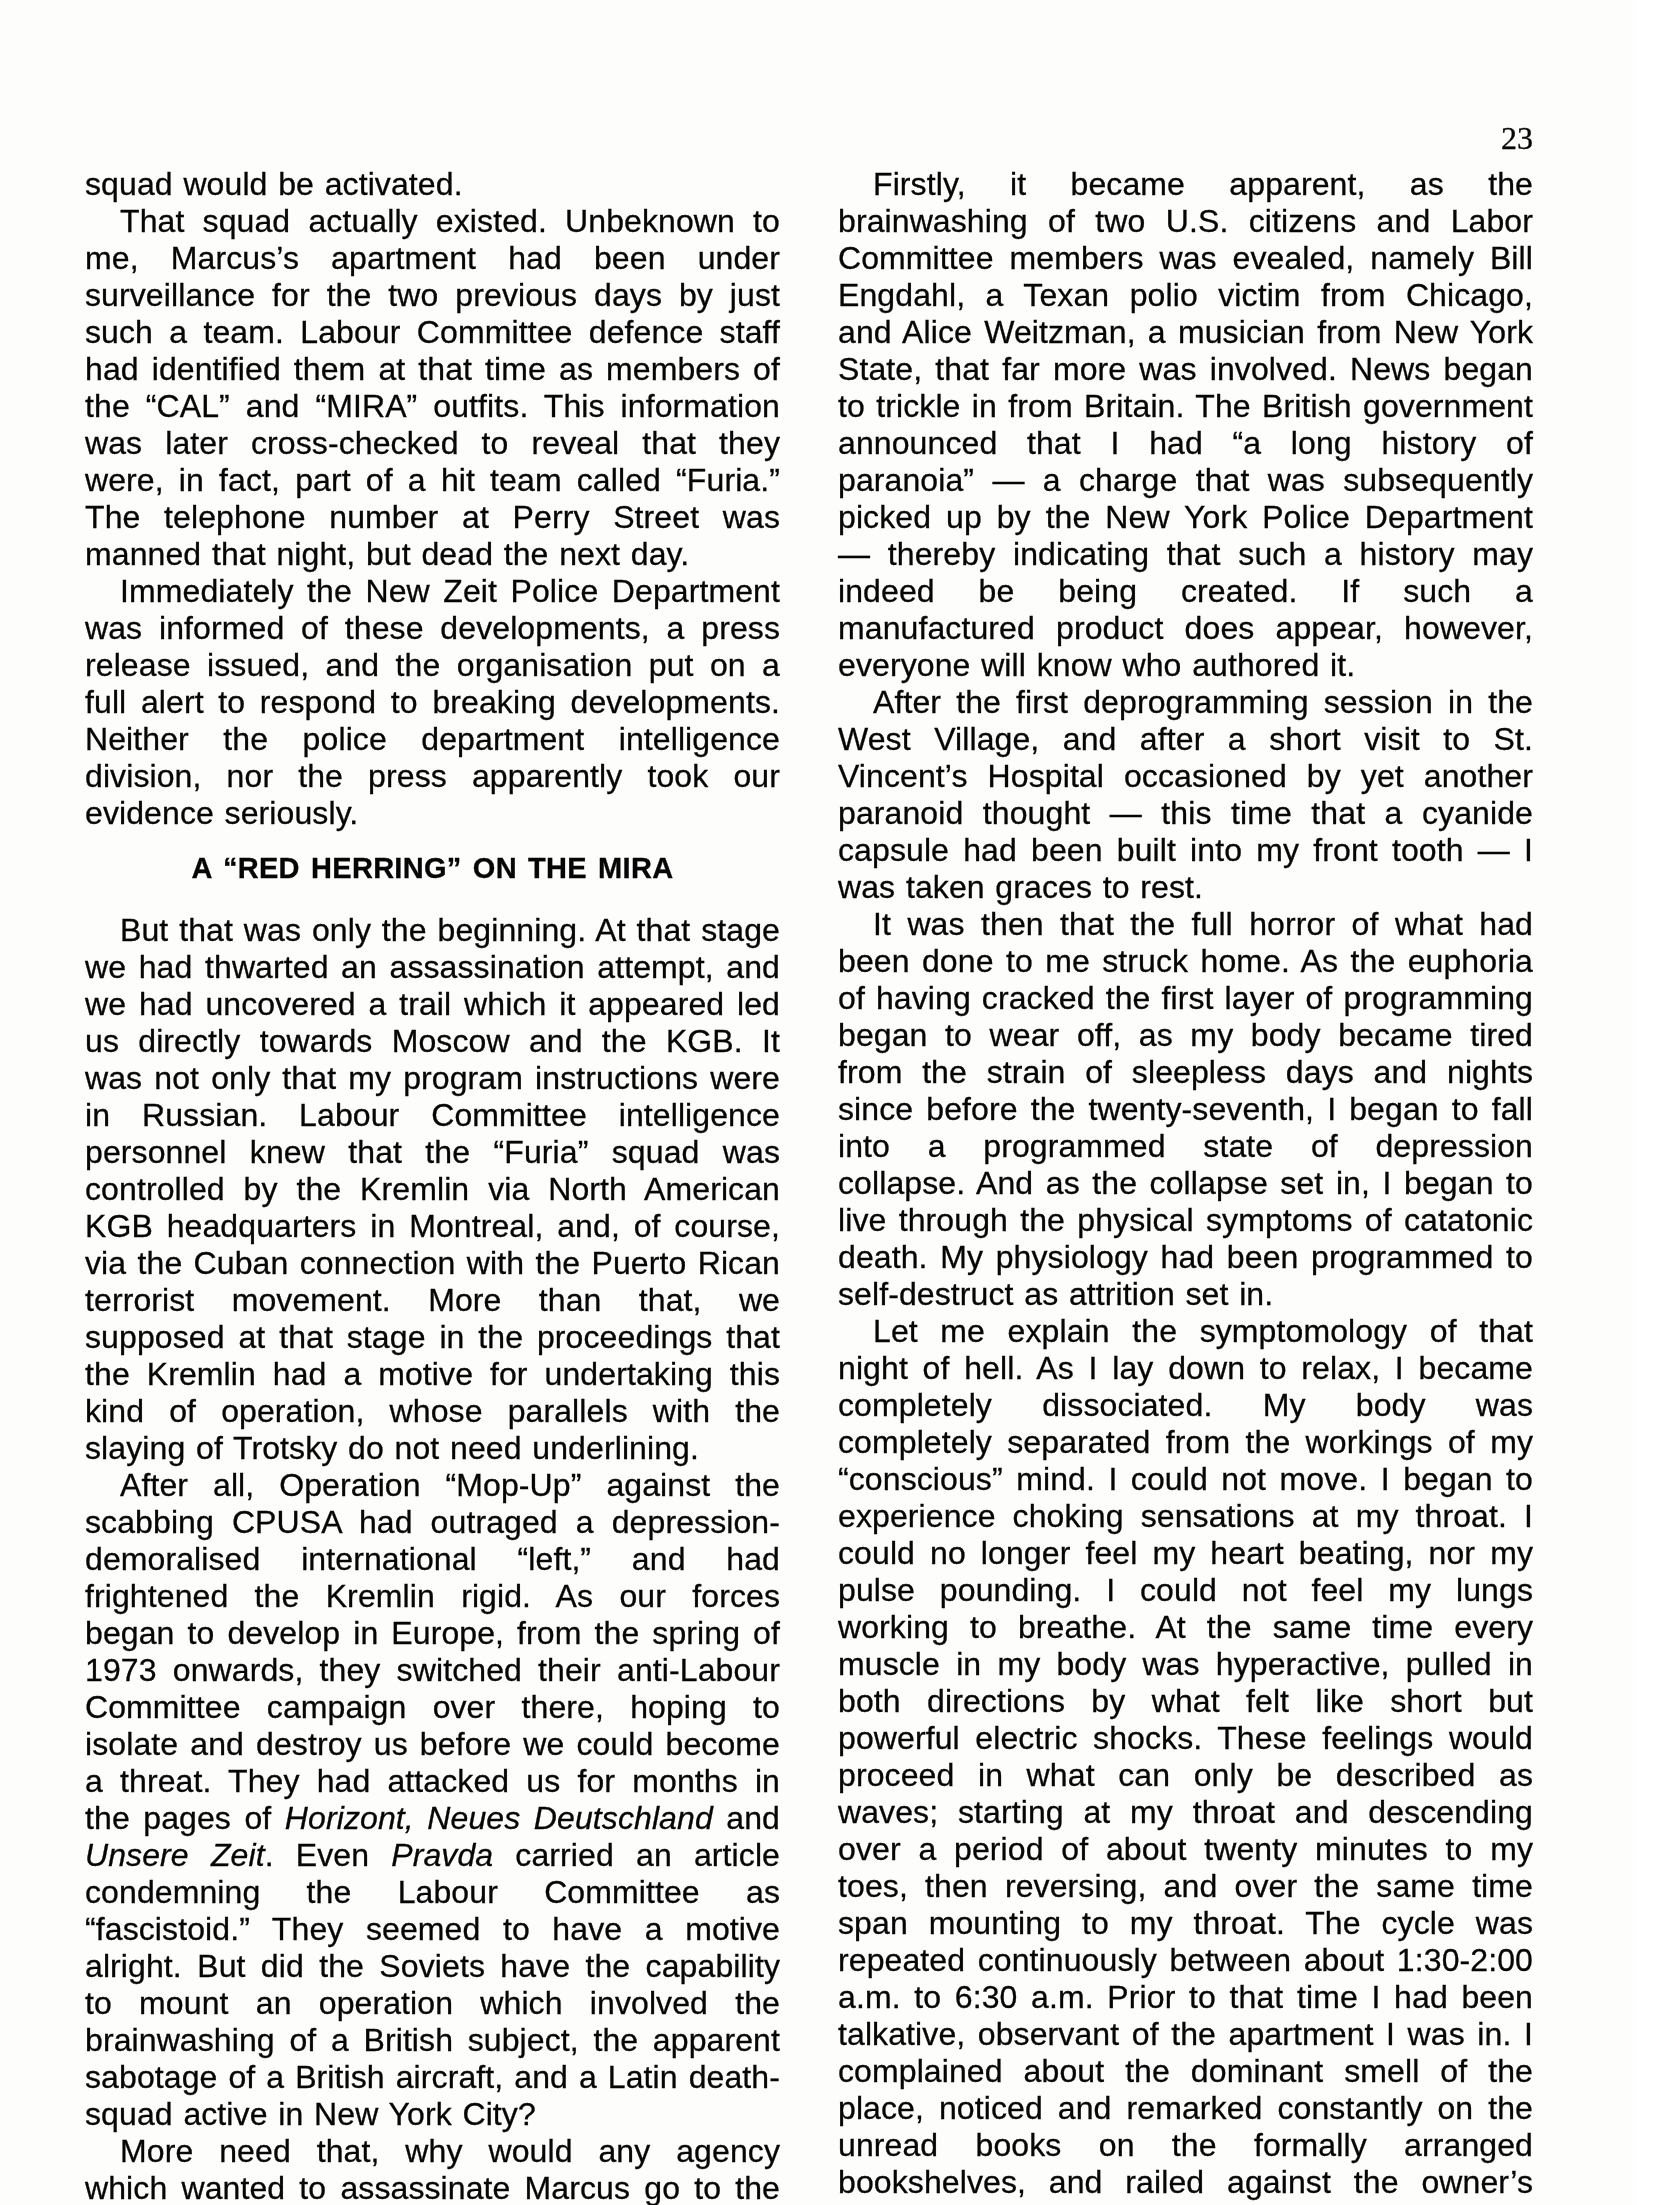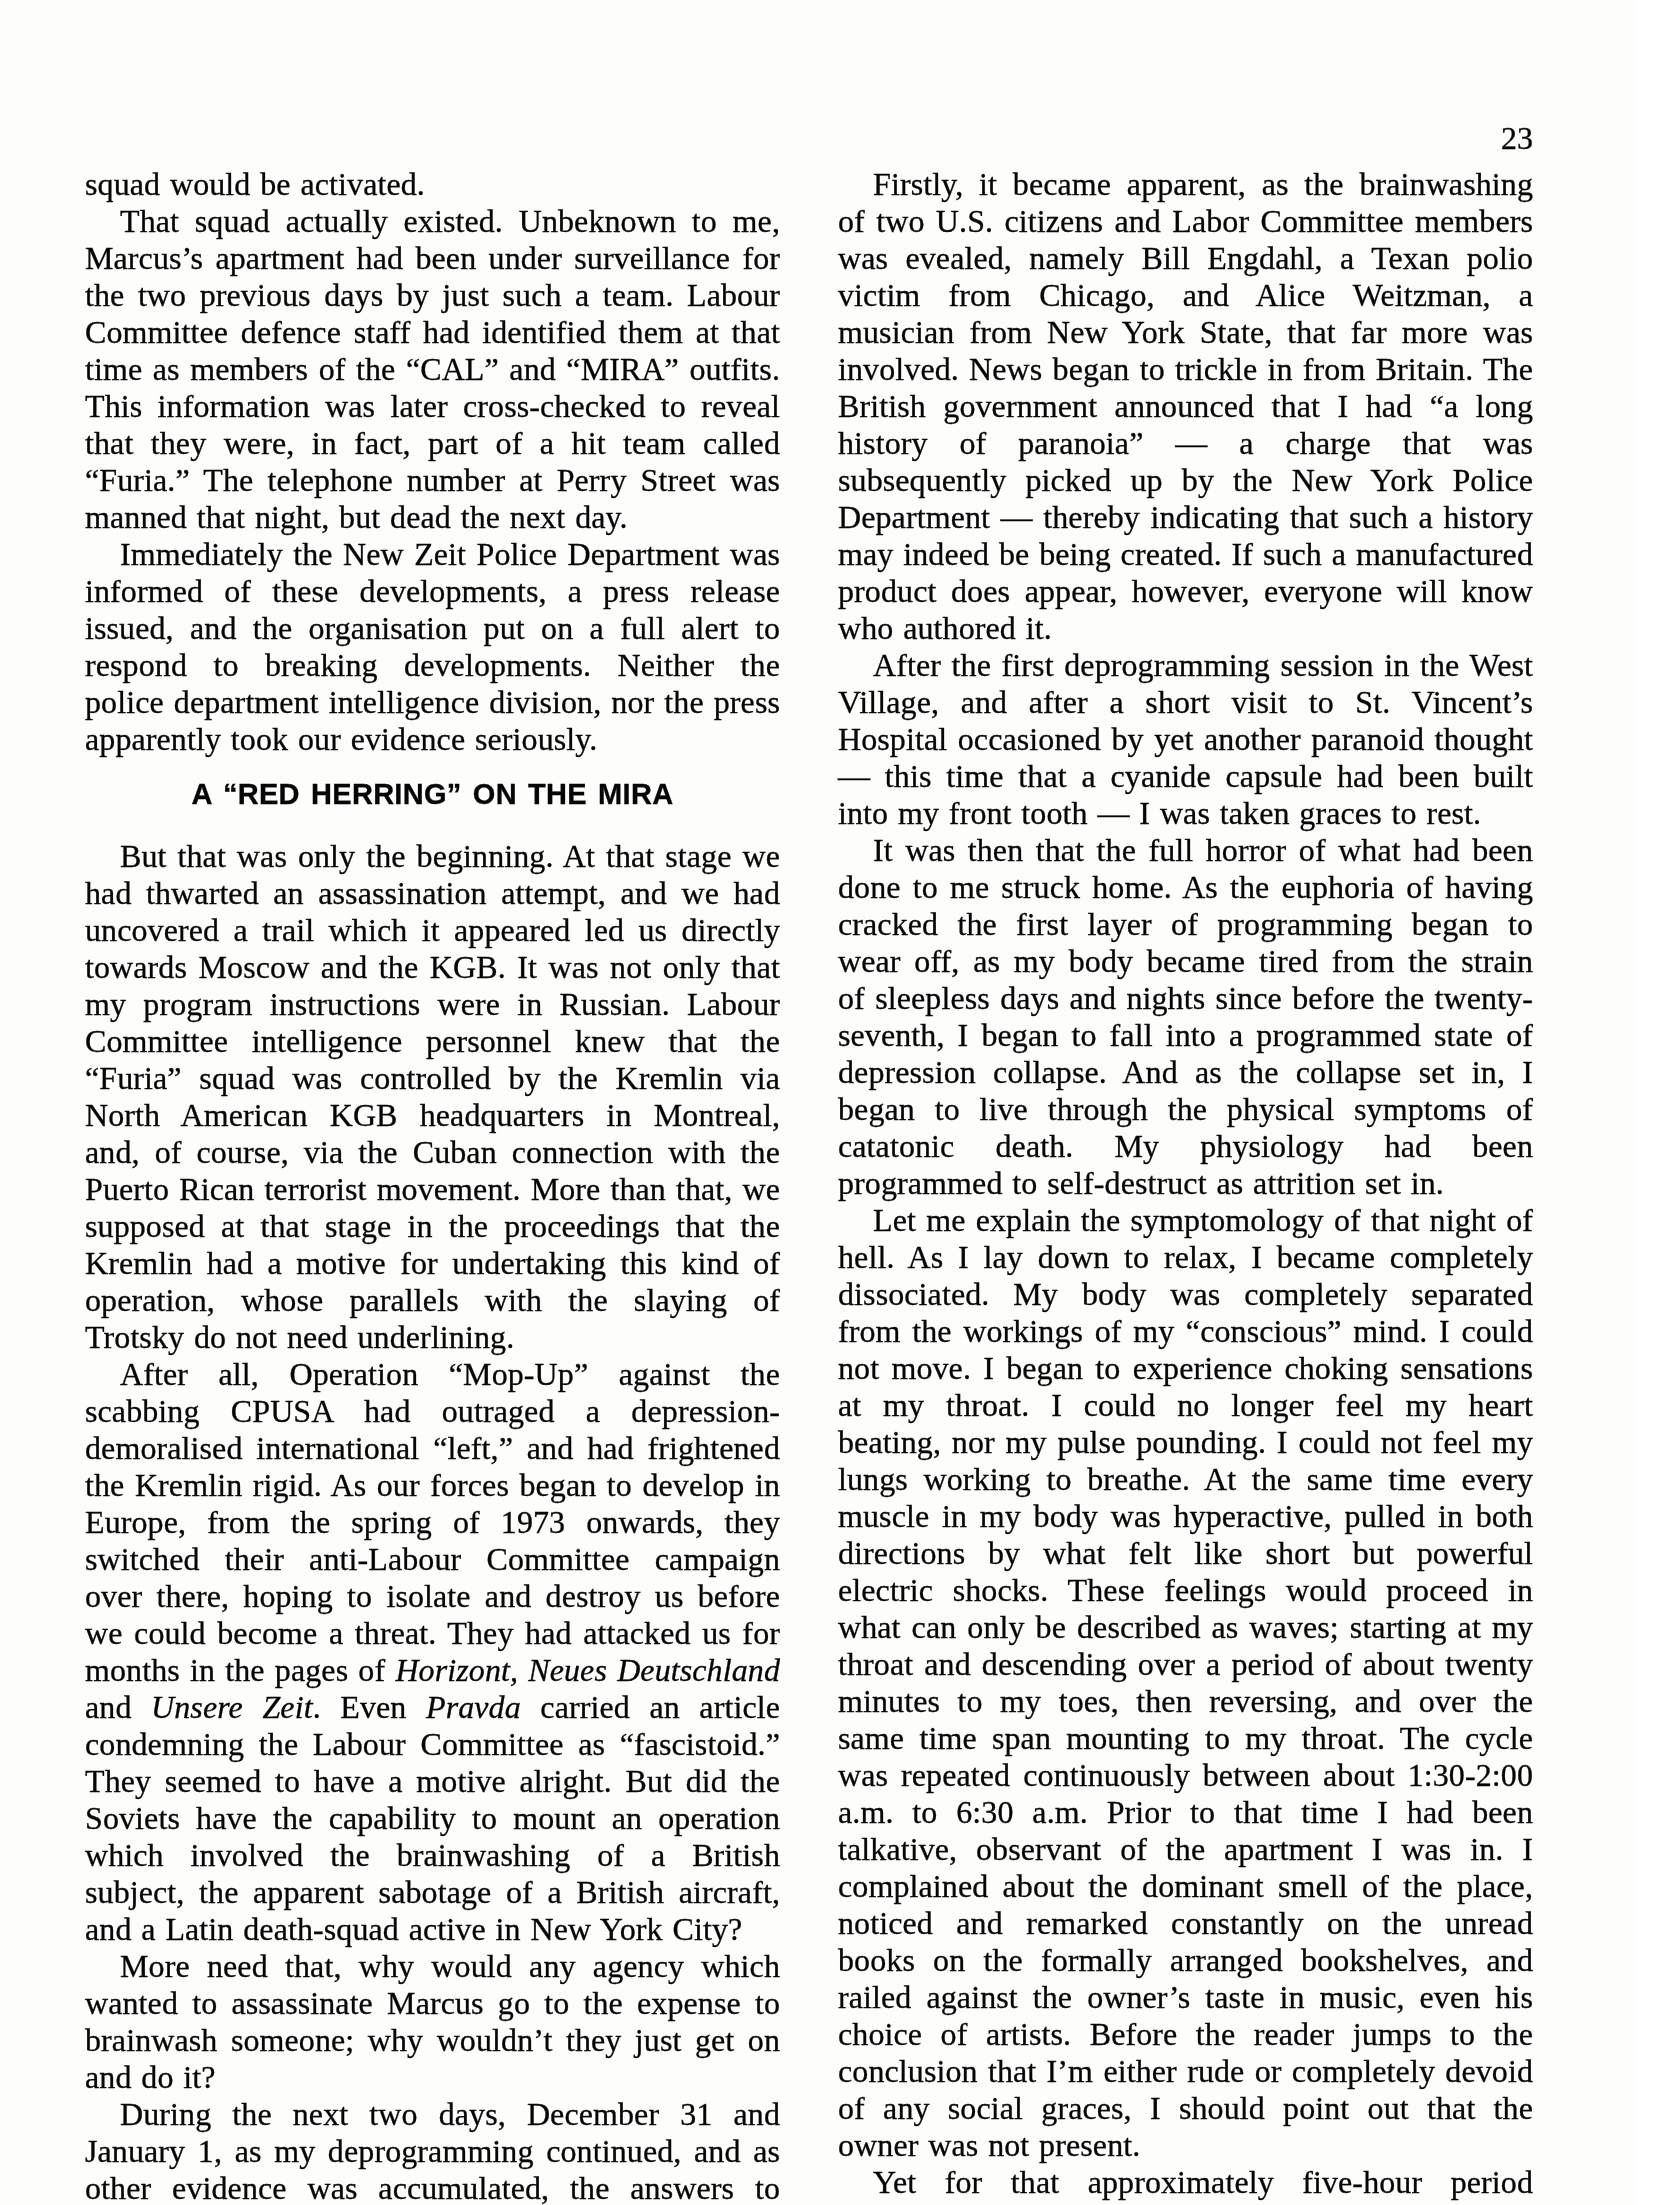--- a/index.html
+++ b/index.html
@@ -31,21 +31,21 @@
     right: 103px;
     display: flex;
     gap: 58px;
   }
   .column {
     flex: 1 1 0;
     min-width: 0;
   }
   .body-paragraph {
     margin: 0;
-    font-family: Liberation Serif, serif;
+    font-family: Liberation Sans, sans-serif;
     font-size: 32px;
     line-height: 37px;
     text-align: justify;
     word-spacing: 1.7px;
     letter-spacing: 0.1px;
     -webkit-text-stroke: 0.3px currentColor;
   }
   .body-paragraph.indent {
     text-indent: 35px;
   }

